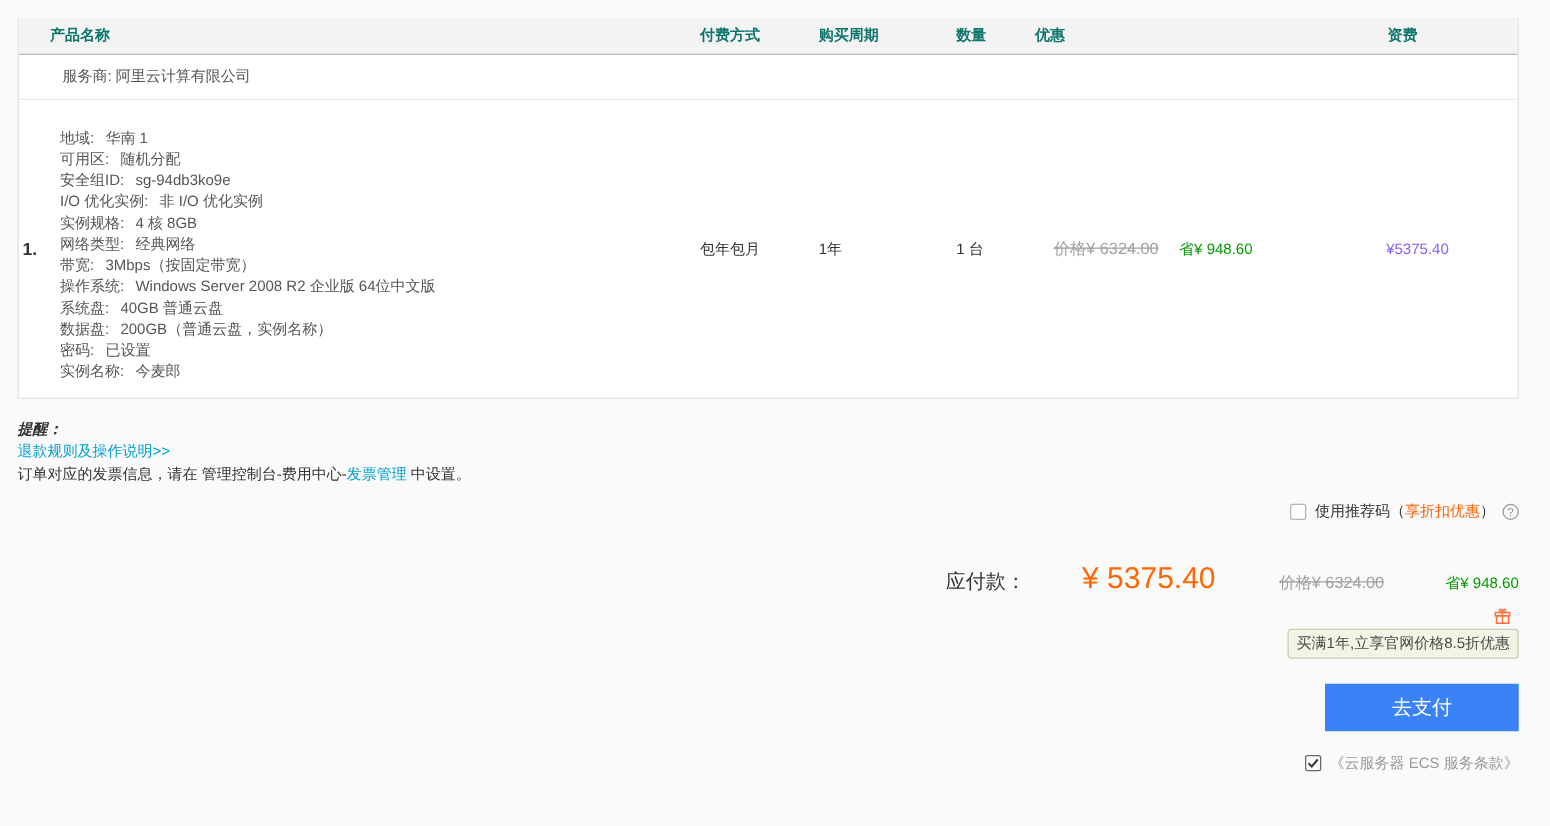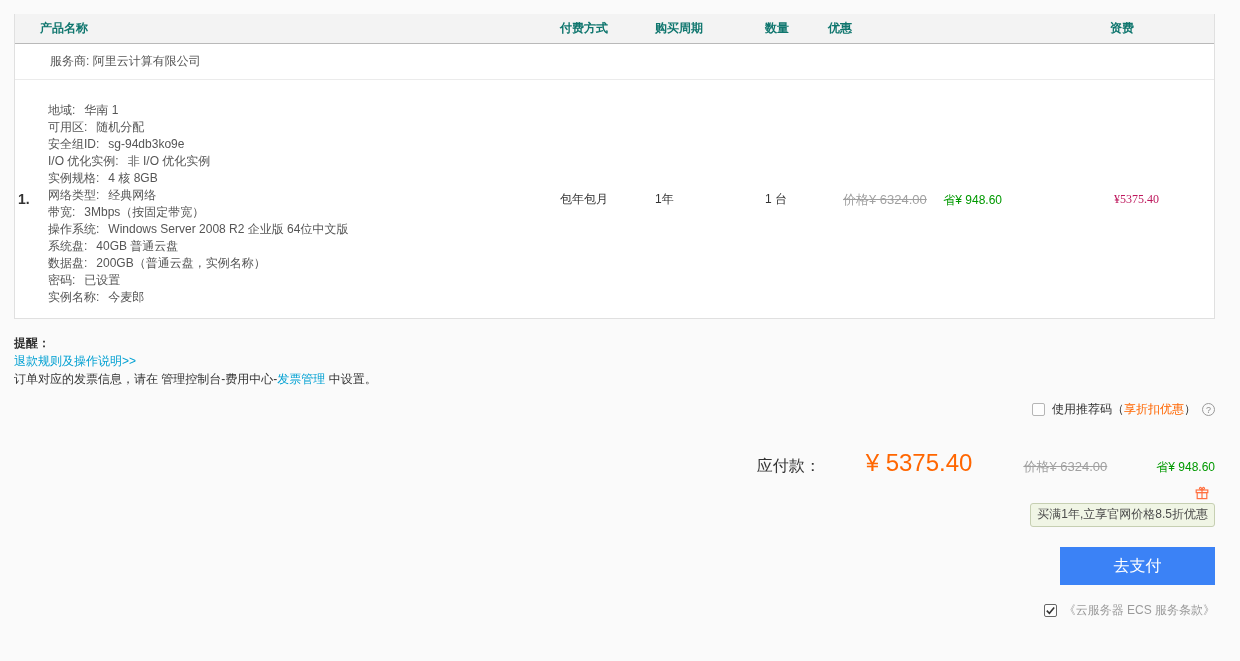--- a/index.html
+++ b/index.html
@@ -46,25 +46,25 @@
   }
   .product-cell { padding:22px 0 12px 33px; }
   .product-title { font-size:16px; font-weight:bold; color:#333; margin:0 0 14px 0; }
   .spec { font-size:12px; color:#555; line-height:17px; white-space:nowrap; }
   .spec-value { margin-left:9px; }
 
   .cell-text { font-size:12px; color:#333; }
   .col-discount.cell { padding-left:15px; white-space:nowrap; }
   .strike { font-size:13px; color:#a0a0a0; text-decoration:line-through; }
   .green  { font-size:12px; color:#009900; margin-left:12px; }
-  .item-row .col-fee { padding-right:55px; font-size:12px; color:#be185d;font-family:Liberation Serif, serif; }
+  .item-row .col-fee { padding-right:55px; font-size:12px; color:#8b5cf6; }
 
   
   .reminder { margin:15px 0 0 14px; font-size:12px; line-height:18px; color:#333; }
-  .reminder-title { font-weight:bold; }
+  .reminder-title { font-weight:bold;font-style:italic; }
   .link { color:#00a0d2; cursor:pointer; text-decoration:none; }
 
   
   .right-col {
     display:flex; flex-direction:column; align-items:flex-end;
     margin-right:25px;
   }
   .referral-row { display:flex; align-items:center; margin-top:13px; font-size:12px; color:#333; }
   .checkbox {
     width:13px; height:13px; border:1px solid #b5b5b5; background:#fdfdfd;

